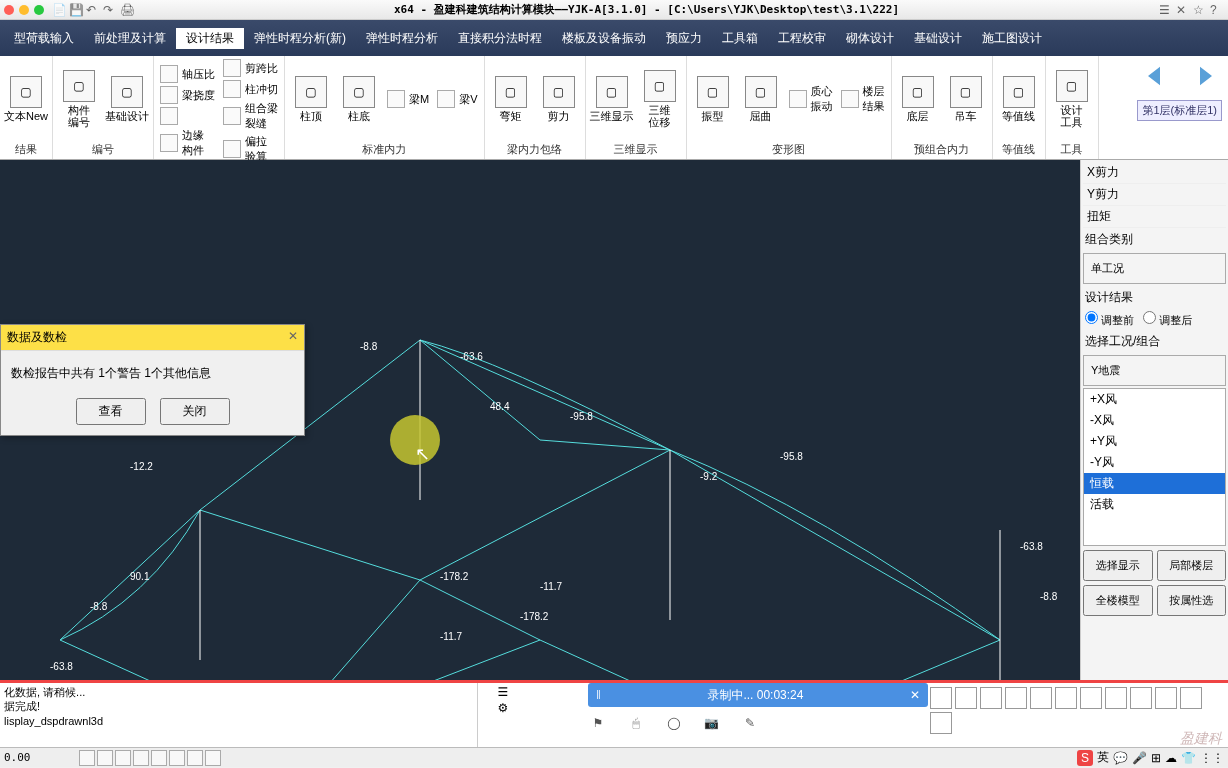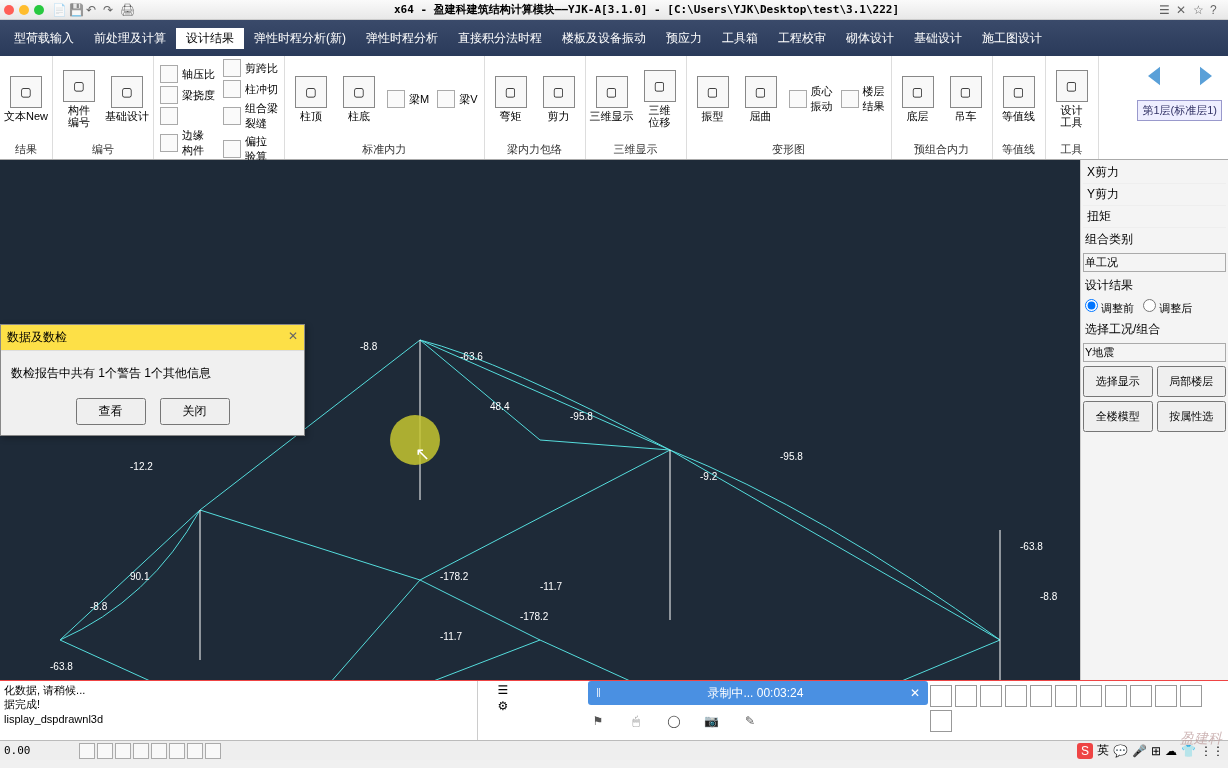--- a/index.html
+++ b/index.html
@@ -30,37 +30,37 @@
 .ribbon .arrow{ width:40px;height:40px; display:flex;align-items:center;justify-content:center;}
 .ribbon .arrow svg{width:32px;height:32px;}
 .ribbon .floor{ font-size:11px; color:#336; padding:2px 4px; border:1px solid #99c; background:#eef;}
 
 .main { display: flex; height: 520px; }
 .canvas { flex: 1; background: #1e2a38; position: relative; overflow: hidden; }
 .canvas svg { width: 100%; height: 100%; }
 
 .sidepanel { width: 148px; background: #f4f4f4; border-left: 1px solid #ccc; padding: 2px; overflow: auto; font-size: 12px; }
 .sidepanel .item { padding: 2px 4px; border-bottom: 1px solid #eee; }
-.sidepanel select,.sidepanel .combo { width: 100%; font-size: 11px; margin: 2px 0; border:1px solid #aaa; padding:1px;}
+.sidepanel select,.sidepanel .combo { width: 100%; font-size: 11px; margin: 2px 0; border:1px solid #aaa; padding:7px;}
 .sidepanel .hdr { font-size: 12px; padding: 3px 2px; }
 .sidepanel .radio { font-size: 11px; padding: 2px; }
 .sidepanel .list { border: 1px solid #aaa; background: #fff; height: 158px; overflow: auto; }
 .sidepanel .list .li { padding: 2px 6px; font-size: 12px; cursor: pointer; }
 .sidepanel .list .li.sel { background: #1e6fd8; color: #fff; }
 .sidepanel .btnrow { display: flex; gap: 4px; margin-top: 4px; }
 .sidepanel .btnrow button { flex: 1; font-size: 11px; padding: 6px 2px; }
 
 .dialog { position: absolute; left: 0; top: 324px; width: 305px; background: #f0f0f0; border: 1px solid #888; box-shadow: 2px 2px 6px rgba(0,0,0,.3); z-index: 50;}
 .dialog .dth { background: #fde047; padding: 4px 6px; font-size: 12px; display: flex; justify-content: space-between; border-bottom:1px solid #ddd;}
 .dialog .dth .x { cursor: pointer; color:#666;}
 .dialog .dbody { padding: 14px 10px 6px; font-size: 12px; }
 .dialog .dbtns { display: flex; justify-content: center; gap: 14px; padding: 10px; }
 .dialog .dbtns button { width: 70px; padding: 3px; font-size: 12px; }
 
-.cmdarea { height: 60px; background: #fff; border-top: 1px solid #ef4444; display:flex;}
+.cmdarea { height: 67px; background: #fff; border-top: 3px solid #ef4444; display:flex;}
 .cmdtext { flex:1; font-size: 11px; padding: 2px 4px; border-right:1px solid #ccc; font-family:monospace;}
 .cmdtext .line { line-height: 1.3; }
 .cmdctrl { width:50px; display:flex; flex-direction:column; gap:2px; padding:2px; align-items:center;}
 .tools3d { flex:0 0 700px; position:relative; padding:2px; display:flex; align-items:flex-start; gap:2px;}
 .recordbar { position:absolute; top:0; left:60px; width:340px; height:24px; background:#4a90e2; color:#fff; display:flex; align-items:center; justify-content:space-between; padding:0 8px; font-size:12px; border-radius:3px;}
 .recordbar .x{cursor:pointer;}
 .toolicons { position:absolute; top:30px; left:60px; display:flex; gap:18px;}
 .toolicons span{width:20px;height:20px;display:flex;align-items:center;justify-content:center;color:#555;}
 .viewicons{ display:flex; gap:3px; flex-wrap:wrap; padding-top:2px; margin-left:400px;}
 .viewicons span{width:22px;height:22px;border:1px solid #999;background:#fff;display:inline-block;}
@@ -369,20 +369,28 @@
       </div>
     <div class="hdr">组合类别</div>
     <div class="combo">单工况</div>
     <div class="hdr">设计结果</div>
     <div class="radio">
       <label><input type="radio" checked="" style=""> <span>调整前</span></label>
       &nbsp;&nbsp;<label><input type="radio" style=""> <span>调整后</span></label>
     </div>
     <div class="hdr">选择工况/组合</div>
     <div class="combo">Y地震</div>
+    <div class="list" id="case-list">
+        <div class="li">+X风</div>
+        <div class="li">-X风</div>
+        <div class="li">+Y风</div>
+        <div class="li">-Y风</div>
+        <div class="li sel">恒载</div>
+        <div class="li">活载</div>
+      </div>
     <div class="btnrow">
       <button>选择显示</button>
       <button>局部楼层</button>
     </div>
     <div class="btnrow">
       <button>全楼模型</button>
       <button>按属性选</button>
     </div>
   </div>
 </div>

